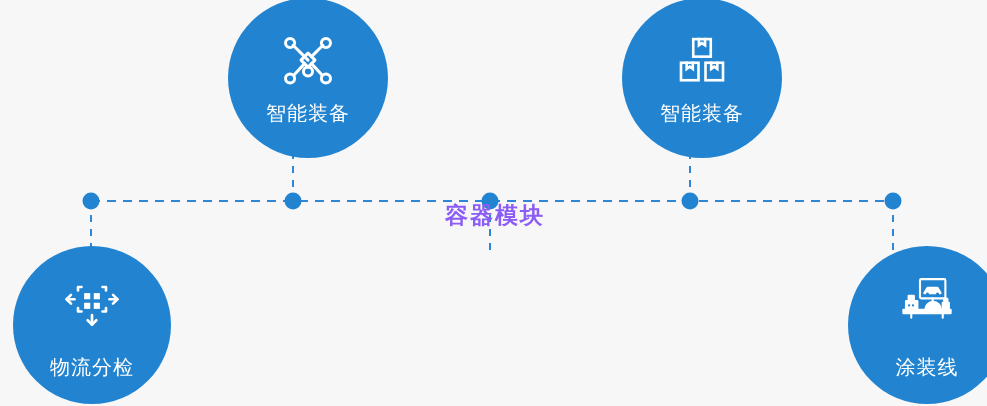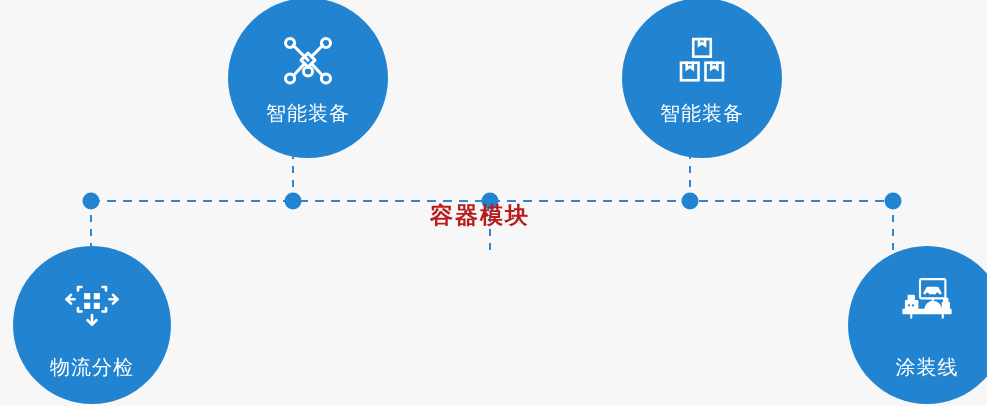--- a/index.html
+++ b/index.html
@@ -24,24 +24,24 @@
     left: 0;
     top: 0;
     width: 987px;
     height: 406px;
   }
   .watermark {
     position: absolute;
     left: 430px;
     top: 200px;
     width: 130px;
-    text-align: left;
+    text-align: center;
     font-size: 23px;
     letter-spacing: 2px;
-    color: #b91c1c;
+    color: #8b5cf6;
     font-weight: 600;
     user-select: none;
     white-space: nowrap;
   }
   .node {
     position: absolute;
     width: 160px;
     height: 160px;
     border-radius: 50%;
     background: #2284d0;

